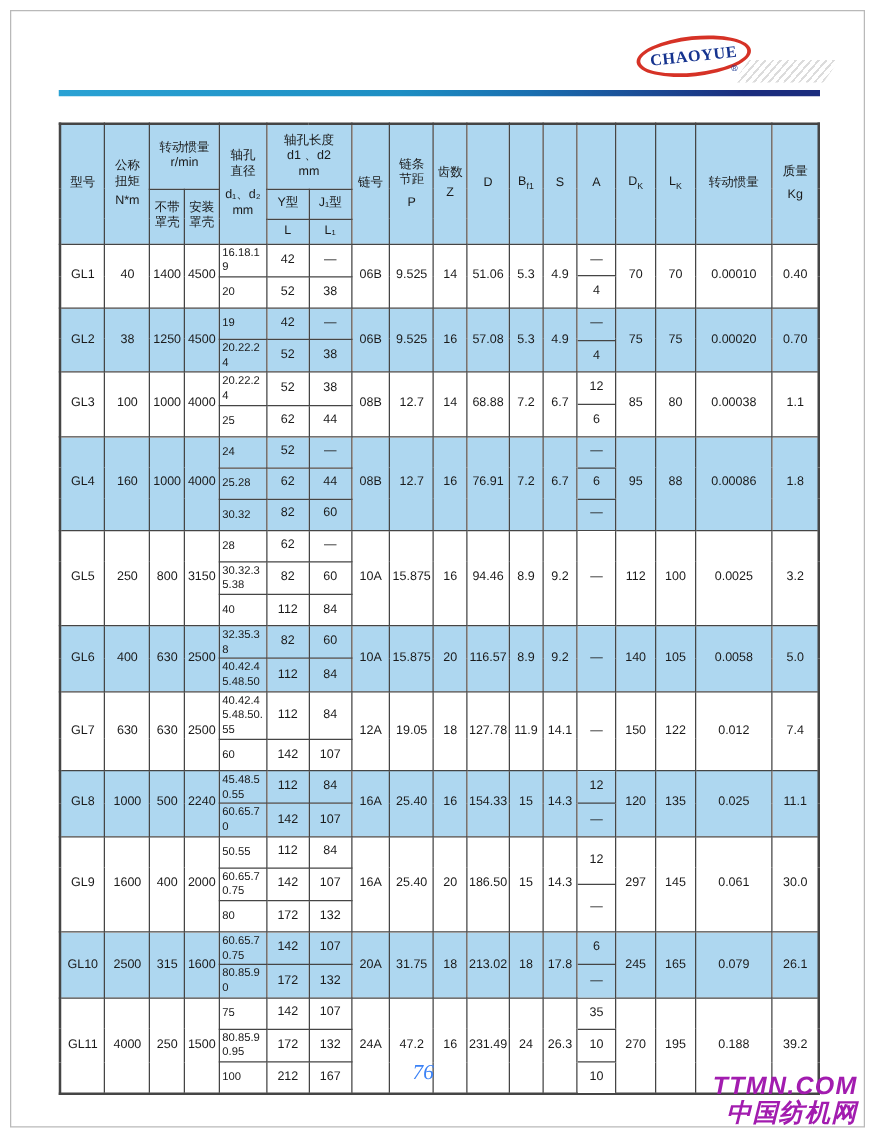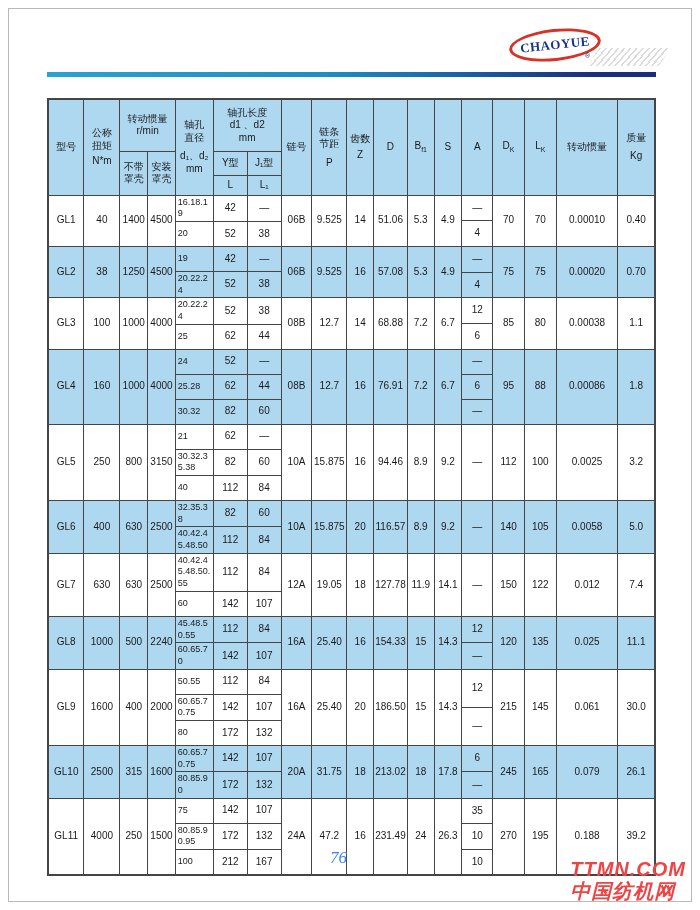--- a/index.html
+++ b/index.html
@@ -52,22 +52,22 @@
   .a-cell{padding:0;position:relative;}
   .a-stack{position:absolute;left:0;top:0;right:0;bottom:0;display:flex;flex-direction:column;}
   .a-stack div{flex:1;display:flex;align-items:center;justify-content:center;font-size:10px;}
   .a-stack div + div{border-top:1px solid #454545;}
   
   .page-num{
     position:absolute;left:330px;top:848px;font-family:"Liberation Serif","DejaVu Serif",serif;
     font-style:italic;font-size:17px;color:#3b82f6;
   }
   .watermark{
-    position:absolute;right:14px;bottom:8px;
-    font-weight:bold;font-style:italic;color:#ef4444;line-height:1.1;
+    position:absolute;right:14px;bottom:8px;text-align:right;
+    font-weight:bold;font-style:italic;color:#a21caf;line-height:1.1;
     font-size:20px;letter-spacing:1px;
   }
 </style>
 </head>
 <body>
 
 <div class="frame"></div>
 
 <div class="logo-wrap">
   <div class="logo-ellipse">
@@ -288,21 +288,21 @@
         <tr class="shaded">
           <td class="bore">30.32</td>
           <td>82</td>
           <td>60</td>
         </tr>
         <tr>
           <td rowspan="3">GL5</td>
           <td rowspan="3">250</td>
           <td rowspan="3">800</td>
           <td rowspan="3">3150</td>
-          <td class="bore">21</td>
+          <td class="bore">28</td>
           <td>62</td>
           <td>—</td>
           <td rowspan="3">10A</td>
           <td rowspan="3">15.875</td>
           <td rowspan="3">16</td>
           <td rowspan="3">94.46</td>
           <td rowspan="3">8.9</td>
           <td rowspan="3">9.2</td>
           <td rowspan="3" class="a-cell">
             <div class="a-stack">
@@ -425,21 +425,21 @@
           <td rowspan="3">20</td>
           <td rowspan="3">186.50</td>
           <td rowspan="3">15</td>
           <td rowspan="3">14.3</td>
           <td rowspan="3" class="a-cell">
             <div class="a-stack">
               <div>12</div>
               <div>—</div>
             </div>
           </td>
-          <td rowspan="3">215</td>
+          <td rowspan="3">297</td>
           <td rowspan="3">145</td>
           <td rowspan="3">0.061</td>
           <td rowspan="3">30.0</td>
         </tr>
         <tr>
           <td class="bore">60.65.70.75</td>
           <td>142</td>
           <td>107</td>
         </tr>
         <tr>

